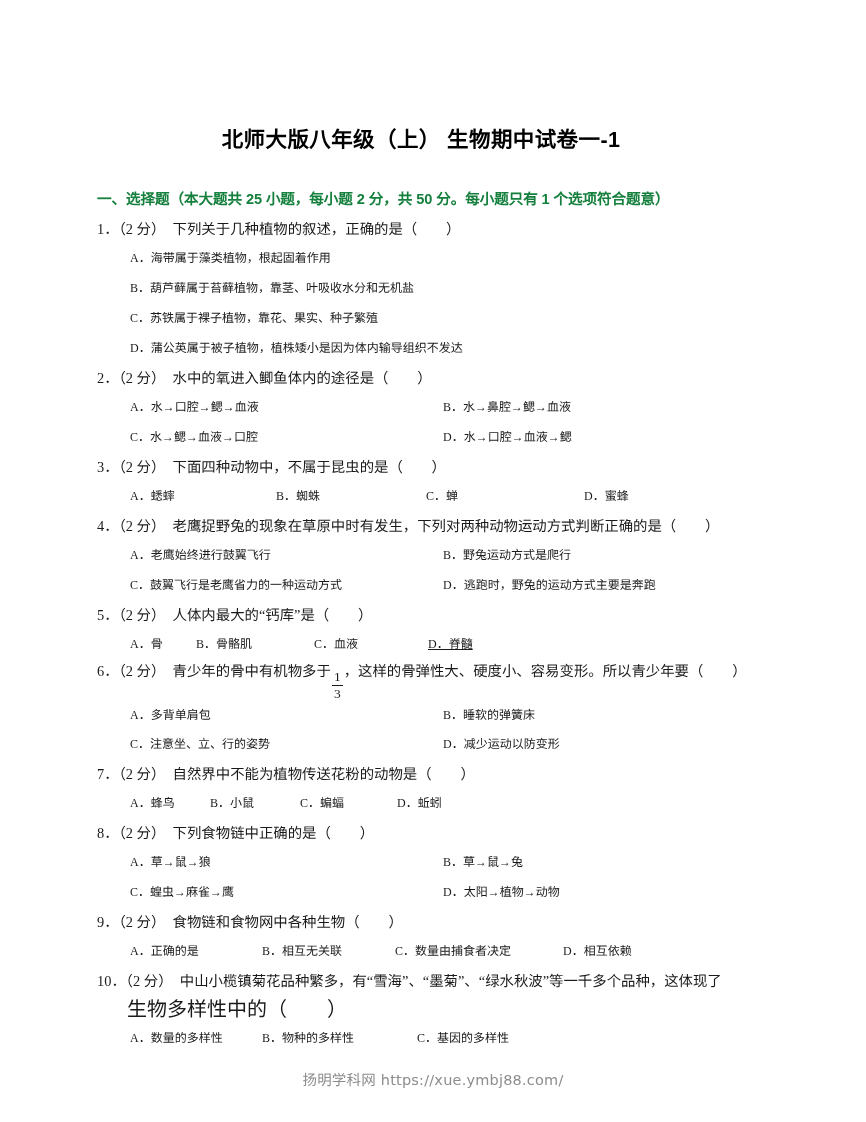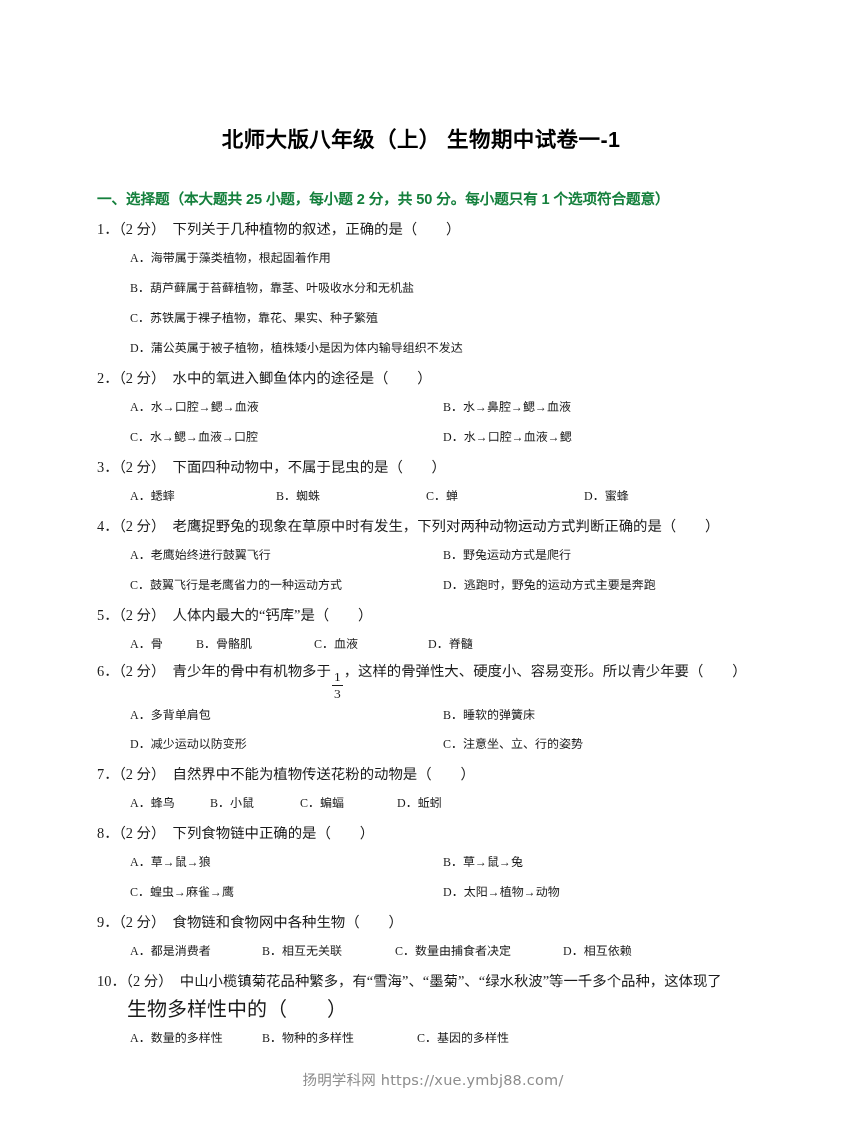--- a/index.html
+++ b/index.html
@@ -99,21 +99,21 @@
 
   
   .sp-q3 .opt:nth-child(1) { flex: 0 0 146px; }
   .sp-q3 .opt:nth-child(2) { flex: 0 0 150px; }
   .sp-q3 .opt:nth-child(3) { flex: 0 0 158px; }
   .sp-q3 .opt:nth-child(4) { flex: 0 0 auto; }
 
   .sp-q5 .opt:nth-child(1) { flex: 0 0 66px; }
   .sp-q5 .opt:nth-child(2) { flex: 0 0 118px; }
   .sp-q5 .opt:nth-child(3) { flex: 0 0 114px; }
-  .sp-q5 .opt:nth-child(4) { flex: 0 0 auto; }
+  .sp-q5 .opt:nth-child(4) { flex: 0 0 auto; text-decoration: underline; }
 
   .sp-q7 .opt:nth-child(1) { flex: 0 0 80px; }
   .sp-q7 .opt:nth-child(2) { flex: 0 0 90px; }
   .sp-q7 .opt:nth-child(3) { flex: 0 0 97px; }
   .sp-q7 .opt:nth-child(4) { flex: 0 0 auto; }
 
   .sp-q9 .opt:nth-child(1) { flex: 0 0 132px; }
   .sp-q9 .opt:nth-child(2) { flex: 0 0 133px; }
   .sp-q9 .opt:nth-child(3) { flex: 0 0 168px; }
   .sp-q9 .opt:nth-child(4) { flex: 0 0 auto; }
@@ -242,22 +242,22 @@
       <div class="q-stem q6-stem"><span class="num">6．</span><span class="marks">（2 分）</span>&nbsp;&nbsp;<span class="stem-text">青少年的骨中有机物多于</span><span class="frac">
             <span class="fr-num">1</span>
             <span class="fr-den">3</span>
           </span><span class="stem-text">，这样的骨弹性大、硬度小、容易变形。所以青少年要（　　）</span></div>
       <div class="opts cols-2 q6-opts">
         <div class="row">
           <div class="opt">A．多背单肩包</div>
           <div class="opt">B．睡软的弹簧床</div>
         </div>
         <div class="row">
+          <div class="opt">C．注意坐、立、行的姿势</div>
           <div class="opt">D．减少运动以防变形</div>
-          <div class="opt">C．注意坐、立、行的姿势</div>
         </div>
       </div>
     </div>
 
     <div class="q">
       <div class="q-stem"><span class="num">7．</span><span class="marks">（2 分）</span>&nbsp;&nbsp;<span class="stem-text">自然界中不能为植物传送花粉的动物是（　　）</span></div>
       <div class="opts cols-4">
         <div class="row sp-q7">
           <div class="opt">A．蜂鸟</div>
           <div class="opt">B．小鼠</div>
@@ -278,21 +278,21 @@
           <div class="opt">C．蝗虫→麻雀→鹰</div>
           <div class="opt">D．太阳→植物→动物</div>
         </div>
       </div>
     </div>
 
     <div class="q">
       <div class="q-stem"><span class="num">9．</span><span class="marks">（2 分）</span>&nbsp;&nbsp;<span class="stem-text">食物链和食物网中各种生物（　　）</span></div>
       <div class="opts cols-4">
         <div class="row sp-q9">
-          <div class="opt">A．都是消费者</div>
+          <div class="opt">A．正确的是</div>
           <div class="opt">B．相互无关联</div>
           <div class="opt">C．数量由捕食者决定</div>
           <div class="opt">D．相互依赖</div>
         </div>
       </div>
     </div>
 
     <div class="q">
       <div class="q-stem"><span class="num">10．</span><span class="marks">（2 分）</span>&nbsp;&nbsp;<span class="stem-text">中山小榄镇菊花品种繁多，有“雪海”、“墨菊”、“绿水秋波”等一千多个品种，这体现了</span></div>
       <div class="q-cont">生物多样性中的（　　）</div>

